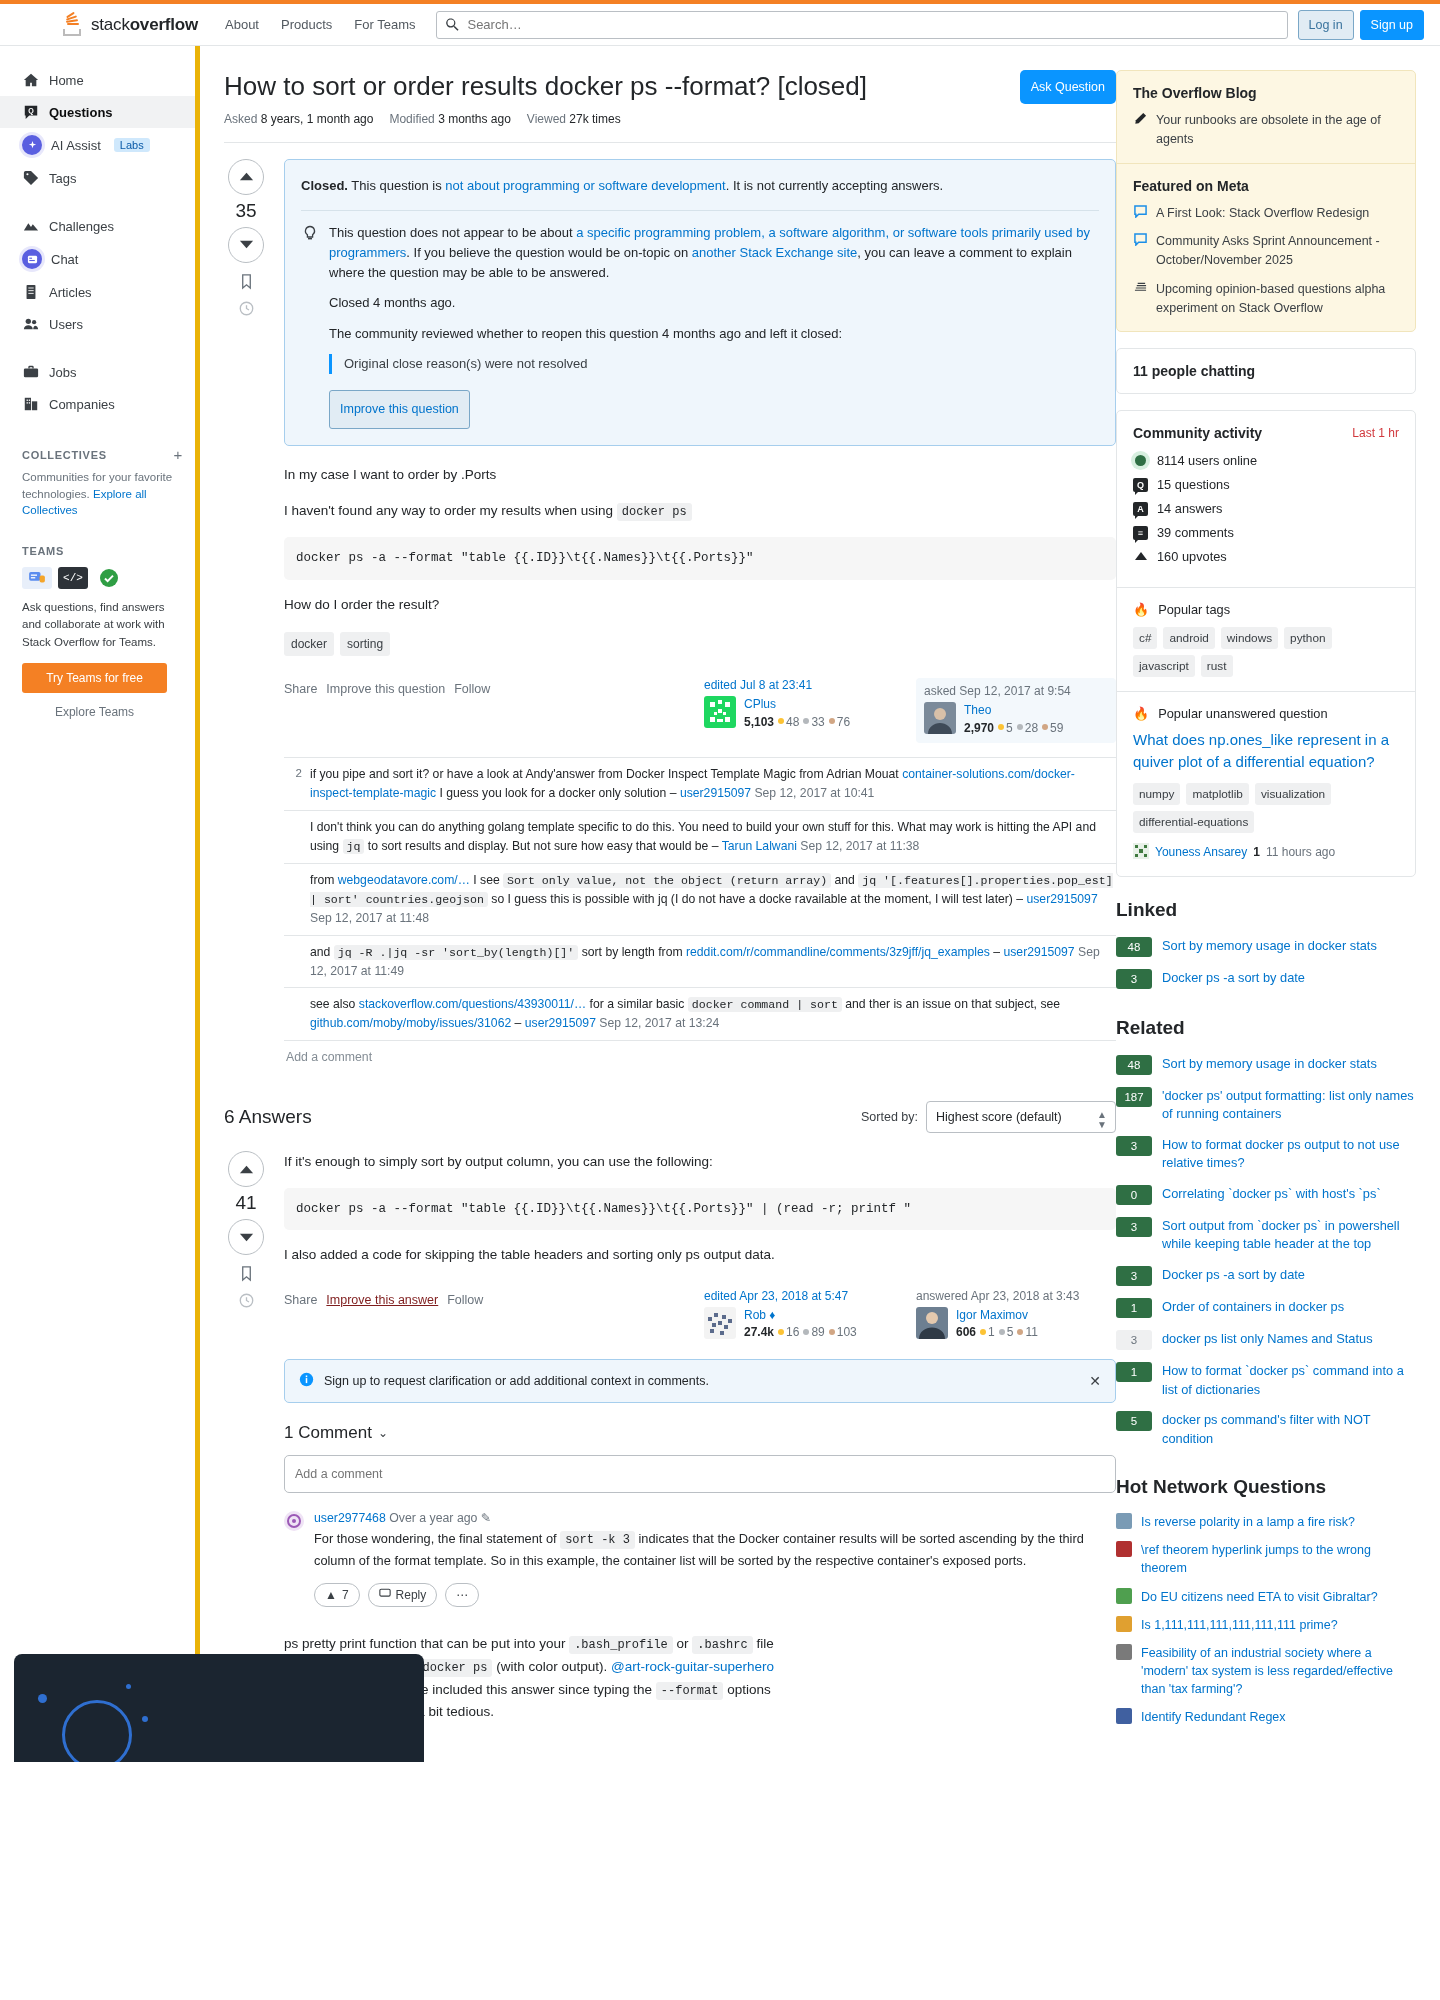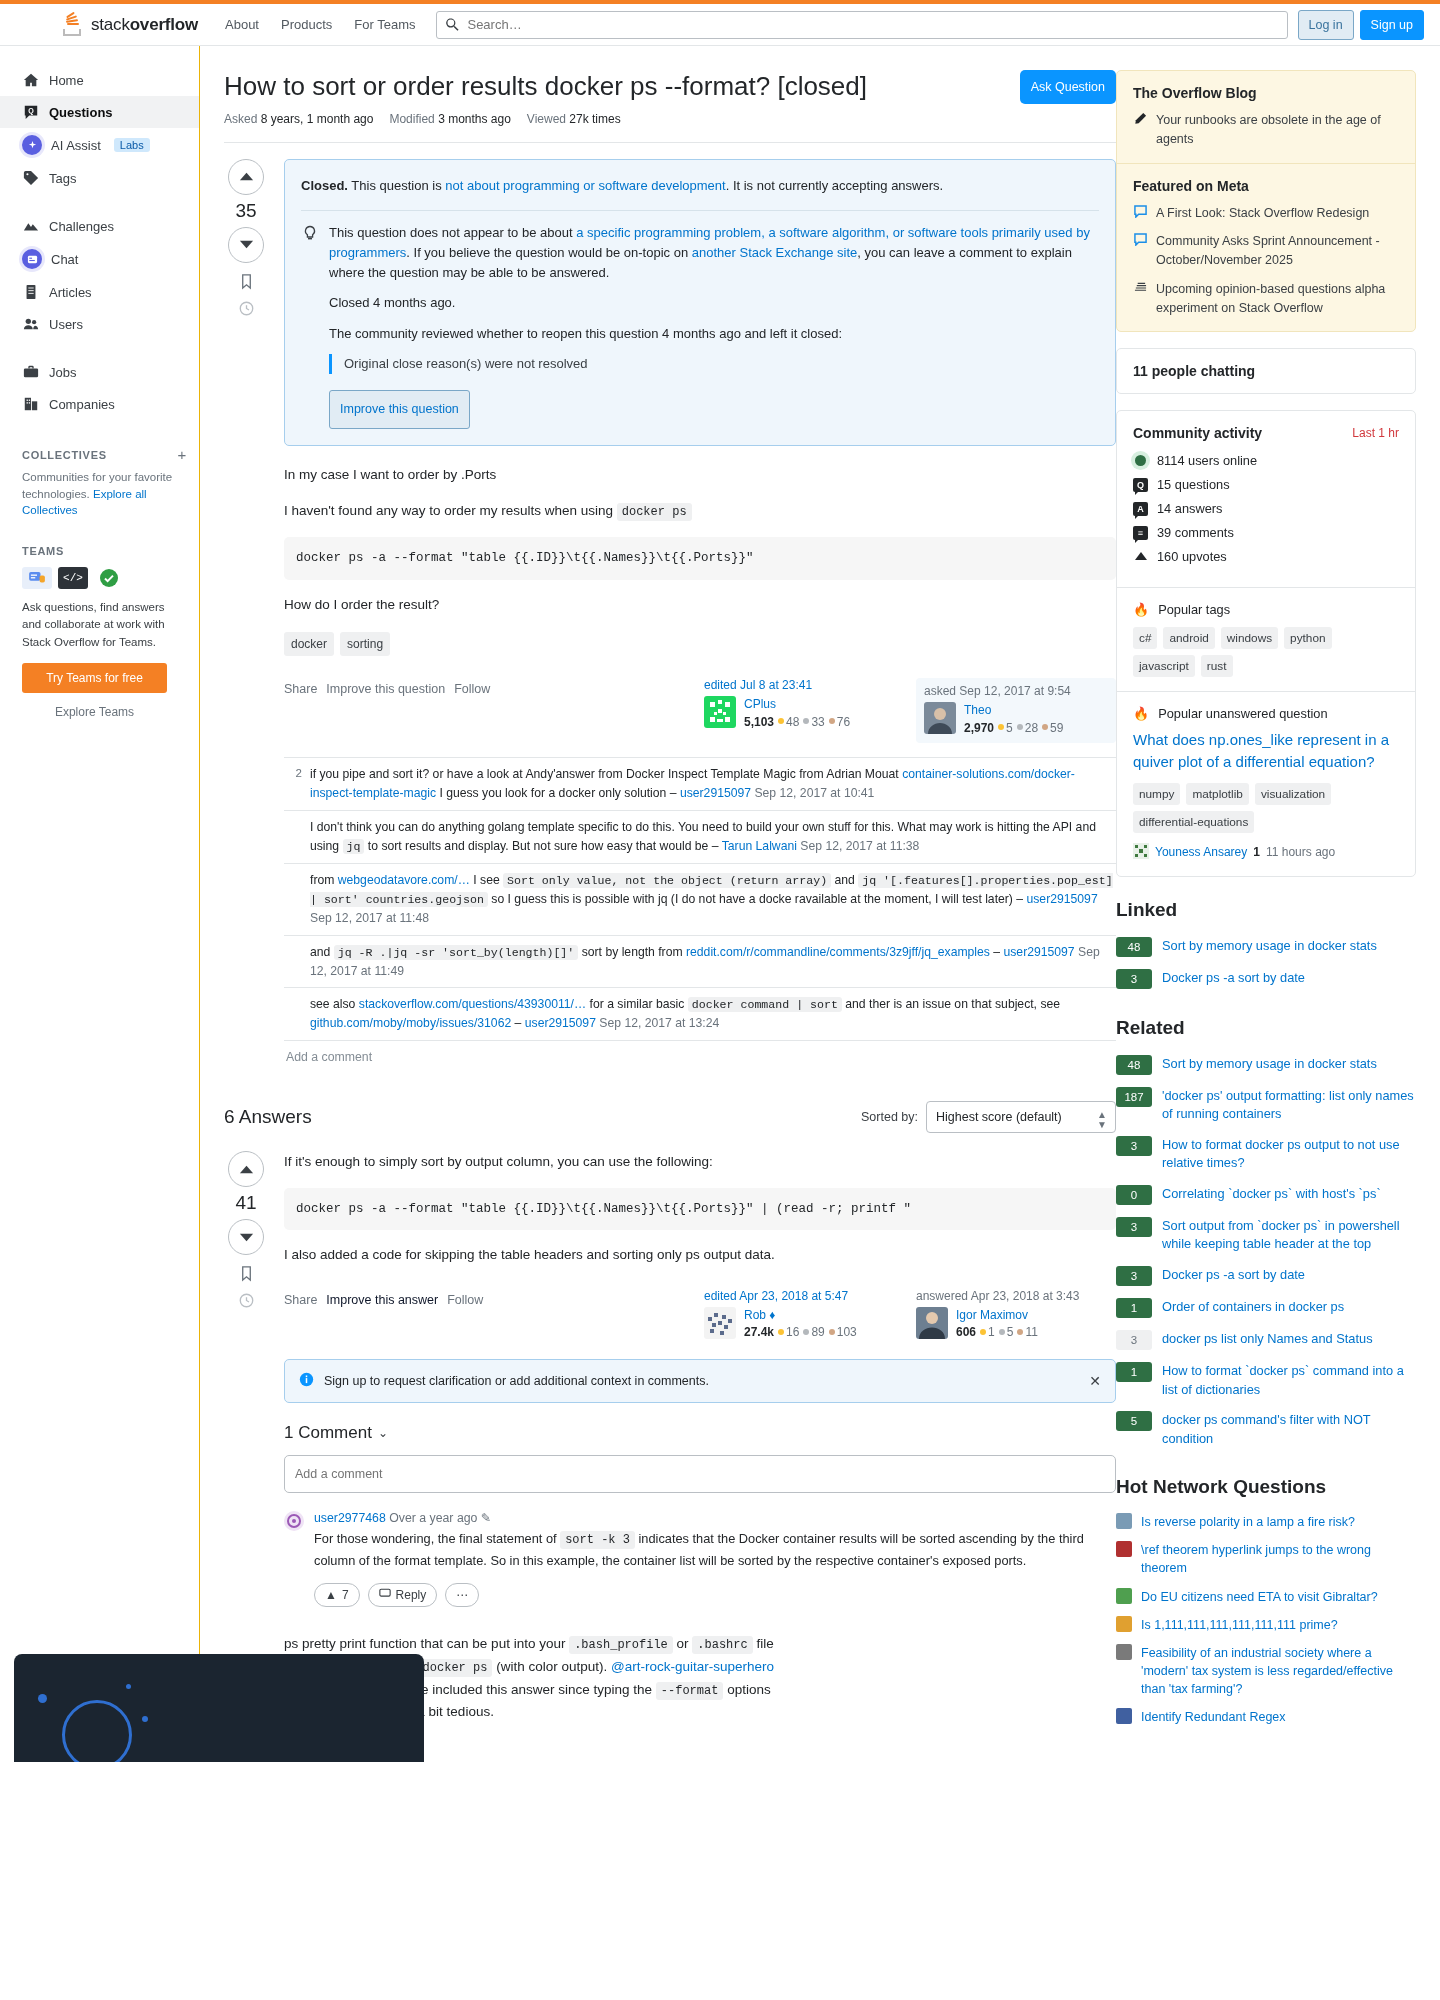--- a/index.html
+++ b/index.html
@@ -52,21 +52,21 @@
     border-radius: 3px; font-size: 12.5px; padding: 7px 10px; cursor: pointer;
     border: 1px solid transparent; font-family: "Liberation Sans", sans-serif;
   }
   .btn-login { background: #e1ecf4; color: #39739d; border-color: #7aa7c7; margin-right: 6px; }
   .btn-signup { background: #0a95ff; color: #fff; border-color: #0a95ff; }
 
   
   .layout { display: flex; align-items: flex-start; }
   .sidebar {
     width: 200px; flex: none; padding: 18px 0 24px 0;
-    border-right: 1px solid #eab308; min-height: 1700px; background:#fff;
+    border-right: 5px solid #eab308; min-height: 1700px; background:#fff;
   }
   .snav { display: flex; flex-direction: column; }
   .snav-item {
     display: flex; align-items: center; gap: 9px;
     padding: 7px 8px 7px 22px; color: #3b4045; font-size: 13px;
   }
   .snav-item.active { background: #f1f2f3; font-weight: 700; color: #0c0d0e; }
   .snav-gap { height: 16px; }
   .ico { width: 18px; height: 18px; flex: none; display:inline-flex; align-items:center; justify-content:center;}
   .badge-labs {
@@ -621,21 +621,21 @@
           </div>
         </div>
         <div class="postbody">
           <div class="ptext">If it's enough to simply sort by output column, you can use the following:</div>
           <pre class="block">docker ps -a --format "table {{.ID}}\t{{.Names}}\t{{.Ports}}" | (read -r; printf "</pre>
           <div class="ptext">I also added a code for skipping the table headers and sorting only ps output data.</div>
 
           <div class="postfoot">
             <div class="pf-actions">
               <a href="#" style="color:#6a737c;">Share</a>
-              <a href="#" style="color:#0f172a;">Improve this answer</a>
+              <a href="#" style="color:#7f1d1d;text-decoration:underline;">Improve this answer</a>
               <a href="#" style="color:#6a737c;">Follow</a>
             </div>
             <div class="pf-users">
               <div class="ucard blue">
                 <div class="ucard-when"><a href="#">edited Apr 23, 2018 at 5:47</a></div>
                 <div class="ucard-row">
                   <span class="avatar">
                     <svg width="32" height="32" viewBox="0 0 32 32">
                         <rect width="32" height="32" fill="#f3f3f3"></rect>
                         <g fill="#5b6b8c">

